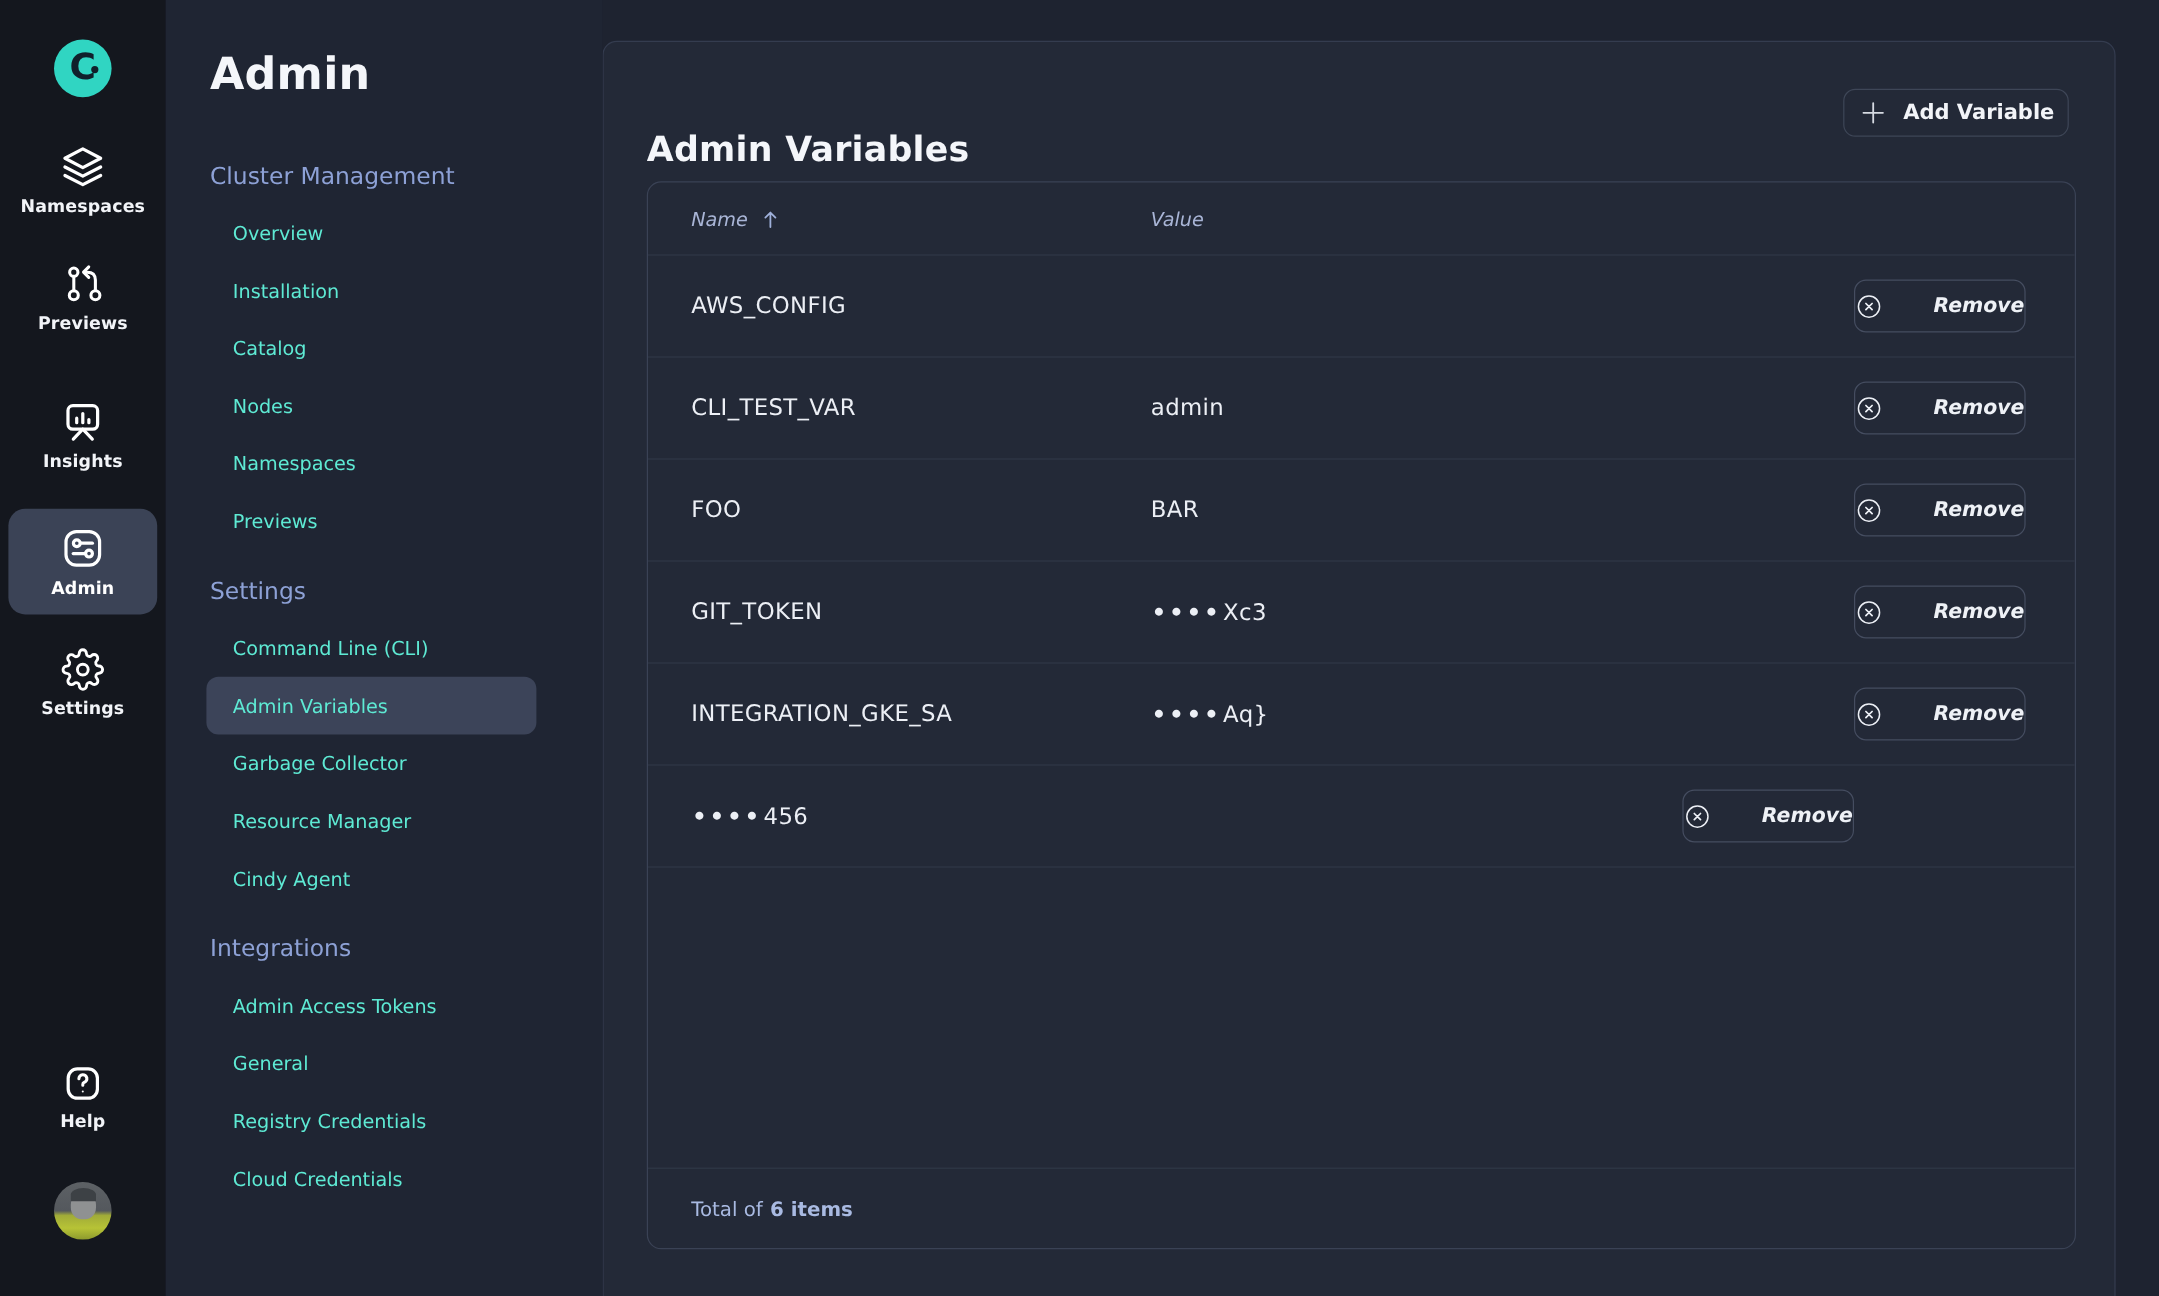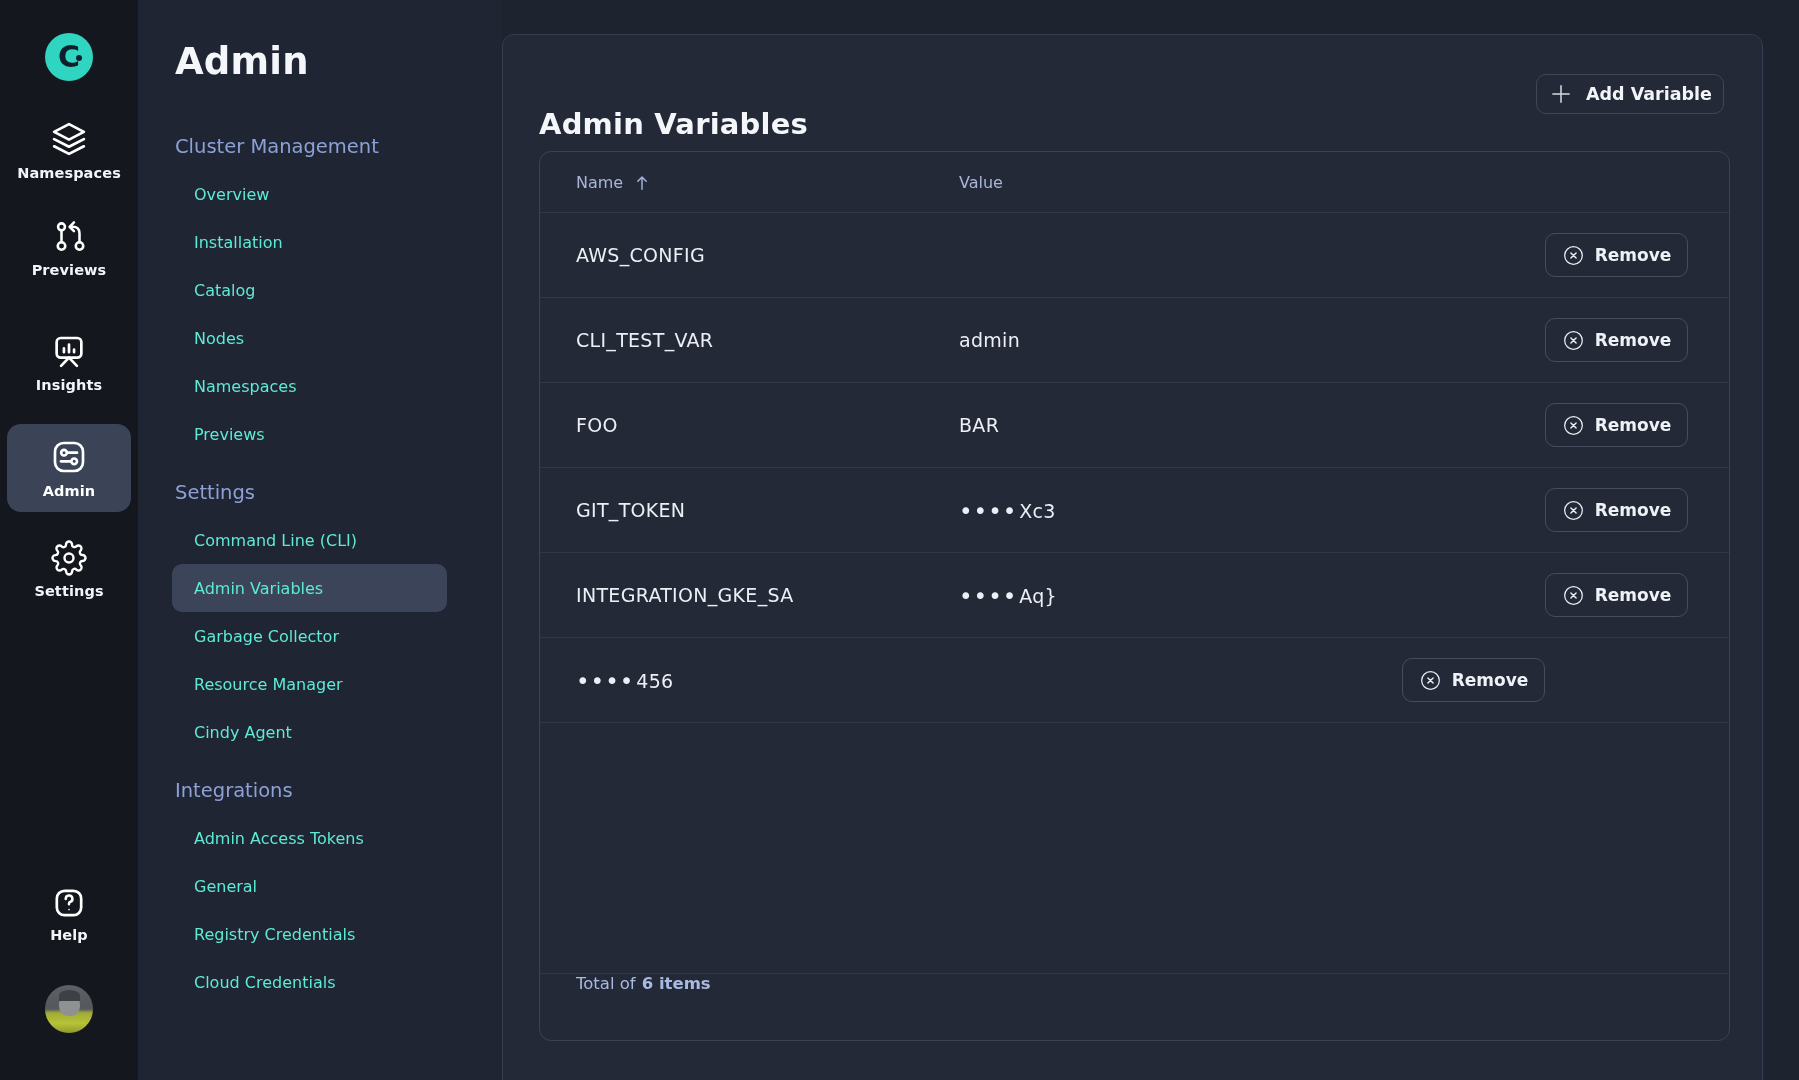--- a/index.html
+++ b/index.html
@@ -107,39 +107,40 @@
     position:absolute; left:36px; right:32px; top:116px; height:890px;
     border:1px solid #3a4255; border-radius:12px;
     display:flex; flex-direction:column; overflow:hidden;
   }
   .thead, .tr {
     display:grid; grid-template-columns:383px 1fr 143px; align-items:center;
     padding:0 41px 0 36px;
   }
   .thead {
     height:61px; min-height:61px;
-    color:#a9b5d6; font-size:16px; border-bottom:1px solid #303848;
+    color:#a9b5d6; font-size:16px; border-bottom:1px solid #303848;font-style:italic;
   }
   .th-name { display:flex; align-items:center; gap:12px; }
   .tr { height:85px; min-height:85px; border-bottom:1px solid #303848; }
   .td-name, .td-value { font-size:19px; color:#eceff5; letter-spacing:.3px; }
   .td-value .dots {
     font-size:23px; letter-spacing:1px; margin-right:2px;
     position:relative; top:1px;
   }
   .rm-btn {
     justify-self:end; width:143px; height:44px; border-radius:10px;
     border:1px solid #454d60; background:transparent;
     color:#eef1f6; font-weight:700; font-size:17px; font-family:inherit;
-    display:flex; align-items:center; justify-content:center; gap:10px;
+    display:flex; align-items:center; justify-content:space-between; gap:10px;
     cursor:pointer;
+    font-style:italic;
   }
   .filler { flex:1; }
   .tfoot {
-    height:67px; min-height:67px; display:flex; 
+    height:67px; min-height:67px; display:flex; align-items:center;
     padding-left:36px; border-top:1px solid #303848;
     color:#a9bae2; font-size:16.5px;
   }
   .tfoot b { margin-left:6px; font-weight:700; }
 </style>
 </head>
 <body>
 
 <aside class="rail">
   <div class="logo"></div>

